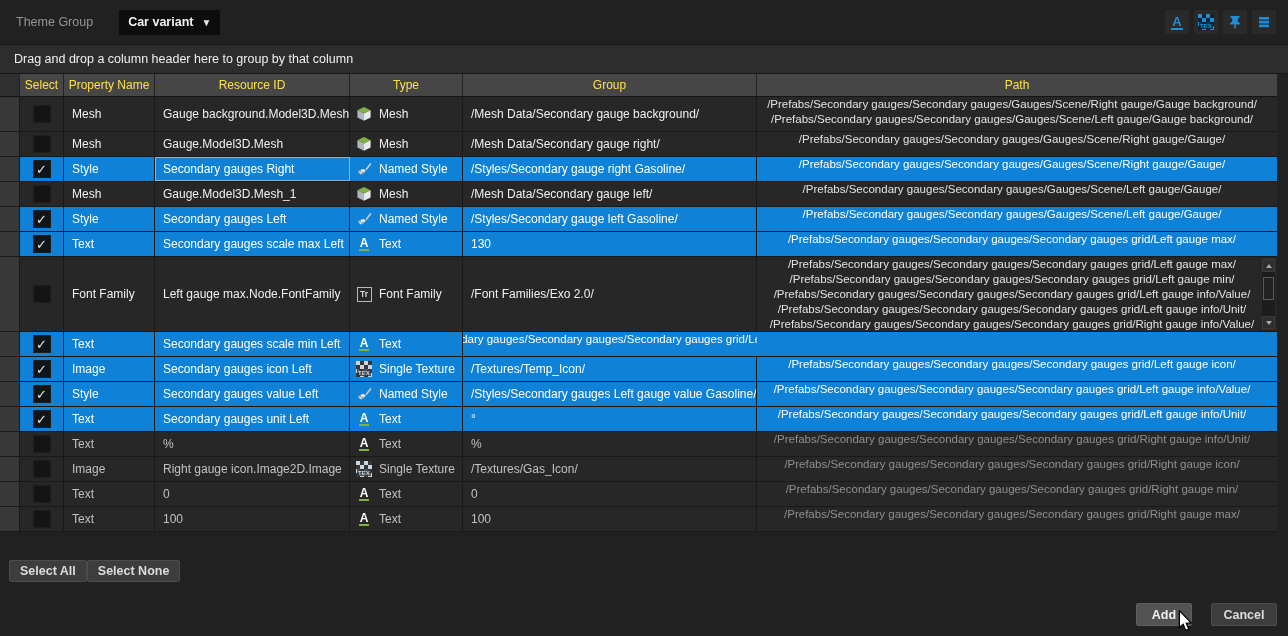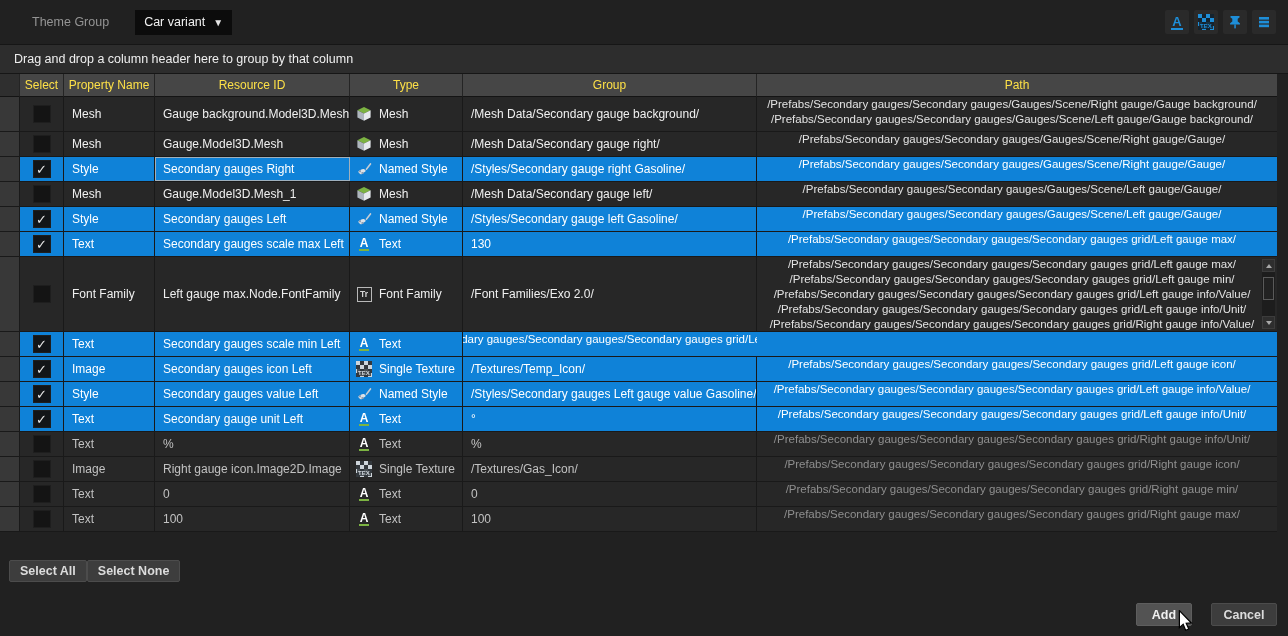--- a/index.html
+++ b/index.html
@@ -1,23 +1,23 @@
 <!DOCTYPE html>
 <html><head>
 <meta charset="utf-8">
 <style>
   *{box-sizing:border-box;margin:0;padding:0}
   html,body{width:1288px;height:636px}
   body{background:#212121;font-family:"Liberation Sans",sans-serif;color:#f0f0f0;overflow:hidden;position:relative}
 
   
   .topbar{height:44px;display:flex;align-items:center;padding:0 12px;background:#212121}
-  .topbar-label{color:#949494;font-size:12.5px;margin-left:20px}
+  .topbar-label{color:#949494;font-size:12.5px;margin-left:4px}
   .dropdown{margin-left:26px;min-width:86px;height:25px;background:#0c0c0c;display:flex;align-items:center;
-            justify-content:space-between;padding:0 9px;font-size:12.5px;font-weight:400;color:#f2f2f2;cursor:default}
+            justify-content:space-between;padding:0 9px;font-size:12.5px;font-weight:700;color:#f2f2f2;cursor:default}
   .dropdown .caret{font-size:10px;color:#e6e6e6;margin-left:8px}
   .topbar-icons{margin-left:auto;display:flex;gap:5px}
   .icbtn{width:24px;height:24px;background:#2a2a2a;border-radius:2px;display:flex;align-items:center;justify-content:center}
   .blue-a{font-weight:800;font-size:13px;color:#1e8ed8;border-bottom:2px solid #1e8ed8;line-height:13px;padding:0 1px}
 
   
   .groupbar{height:30px;background:#2d2d2d;display:flex;align-items:center;padding-left:14px;
             font-size:12.5px;color:#efefef;border-top:1px solid #161616;border-bottom:1px solid #161616}
 
   
@@ -359,21 +359,21 @@
           <div class="c cpath" style="border-right:none">
             <div>/Prefabs/Secondary gauges/Secondary gauges/Secondary gauges grid/Left gauge info/Value/</div>
           </div>
         </div>
         <div class="trow sel">
           <div class="rowhead"></div>
           <div class="c csel">
             <span class="cb">✓</span>
           </div>
           <div class="c">Text</div>
-          <div class="c">Secondary gauge unit Left</div>
+          <div class="c">Secondary gauges unit Left</div>
           <div class="c ctype">
             <span class="ticon">
               <span class="ta">A</span>
             </span>
             <span>Text</span>
           </div>
           <div class="c">°</div>
           <div class="c cpath" style="border-right:none">
             <div>/Prefabs/Secondary gauges/Secondary gauges/Secondary gauges grid/Left gauge info/Unit/</div>
           </div>

